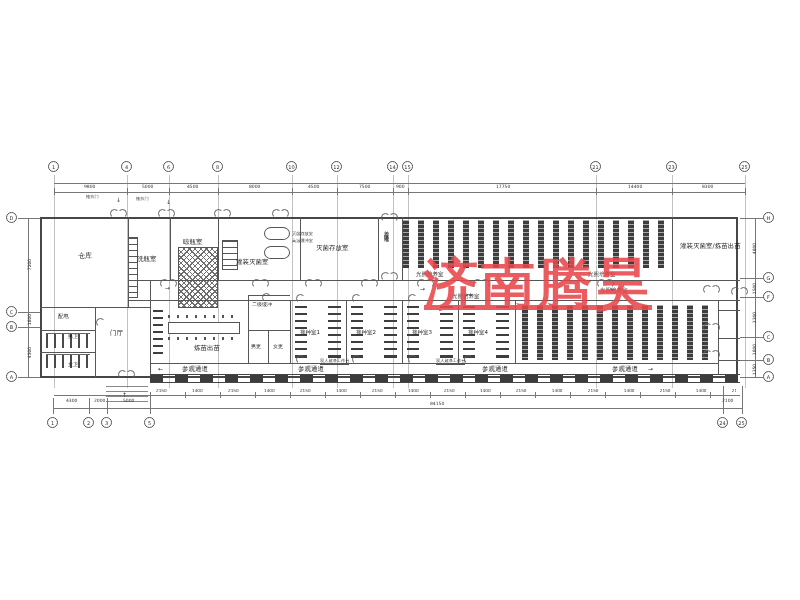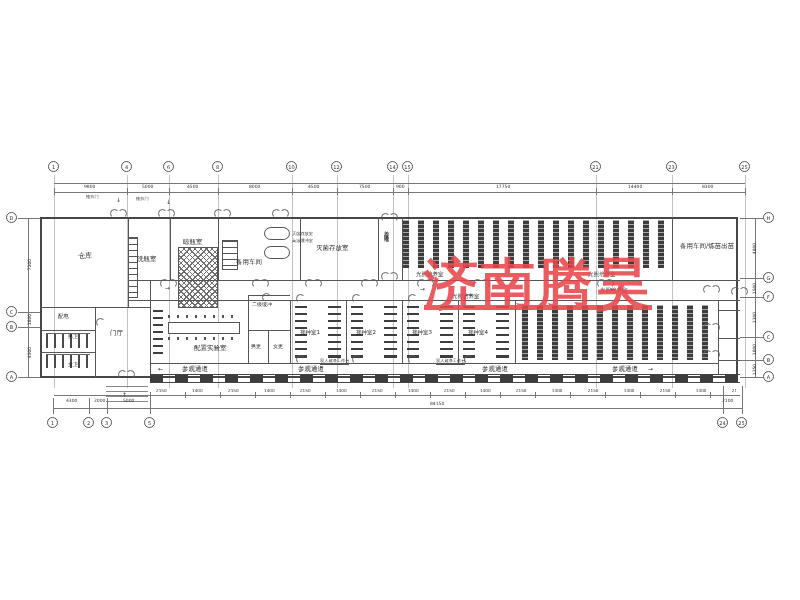--- a/index.html
+++ b/index.html
@@ -111,35 +111,35 @@
   <div class="bench" style="left:351px;top:306px;width:12px;height:52px"></div>
   <div class="bench" style="left:384px;top:306px;width:13px;height:52px"></div>
   <div class="bench" style="left:407px;top:306px;width:12px;height:52px"></div>
   <div class="bench" style="left:440px;top:306px;width:13px;height:52px"></div>
   <div class="bench" style="left:463px;top:306px;width:12px;height:52px"></div>
   <div class="bench" style="left:496px;top:306px;width:13px;height:52px"></div>
 
   <span class="lbl fs7" style="left:78px;top:253px">仓库</span>
   <span class="lbl" style="left:137px;top:256px">洗瓶室</span>
   <span class="lbl" style="left:183px;top:239px">晾瓶室</span>
-  <span class="lbl" style="left:236px;top:259px">备用车间</span>
+  <span class="lbl" style="left:236px;top:259px">灌装灭菌室</span>
   <span class="lbl tiny" style="left:292px;top:232px">灭菌存放室</span>
   <span class="lbl tiny" style="left:292px;top:239px">高温缓冲室</span>
   <span class="lbl" style="left:316px;top:245px">灭菌存放室</span>
   <span class="lbl fs55 vert" style="left:384px;top:226px">养生通道</span>
   <span class="lbl fs55" style="left:416px;top:271px">光照培养室</span>
   <span class="lbl fs55" style="left:588px;top:271px">光照培养室</span>
   <span class="lbl fs55" style="left:452px;top:293px">光照培养室</span>
   <span class="lbl fs55" style="left:600px;top:287px">光照培养室</span>
-  <span class="lbl" style="left:680px;top:243px">备用车间/炼苗出苗</span>
+  <span class="lbl" style="left:680px;top:243px">灌装灭菌室/炼苗出苗</span>
   <span class="lbl fs55" style="left:58px;top:313px">配电</span>
   <span class="lbl fs5" style="left:68px;top:334px">男卫</span>
   <span class="lbl fs5" style="left:68px;top:362px">女卫</span>
   <span class="lbl" style="left:110px;top:330px">门厅</span>
-  <span class="lbl" style="left:194px;top:345px">配置实验室</span>
+  <span class="lbl" style="left:194px;top:345px">炼苗出苗</span>
   <span class="lbl fs5" style="left:252px;top:302px">二级缓冲</span>
   <span class="lbl fs5" style="left:251px;top:344px">男更</span>
   <span class="lbl fs5" style="left:273px;top:344px">女更</span>
   <span class="lbl fs55" style="left:300px;top:329px">接种室1</span>
   <span class="lbl fs55" style="left:356px;top:329px">接种室2</span>
   <span class="lbl fs55" style="left:412px;top:329px">接种室3</span>
   <span class="lbl fs55" style="left:468px;top:329px">接种室4</span>
   <span class="lbl" style="left:182px;top:366px">参观通道</span>
   <span class="lbl" style="left:298px;top:366px">参观通道</span>
   <span class="lbl" style="left:482px;top:366px">参观通道</span>

